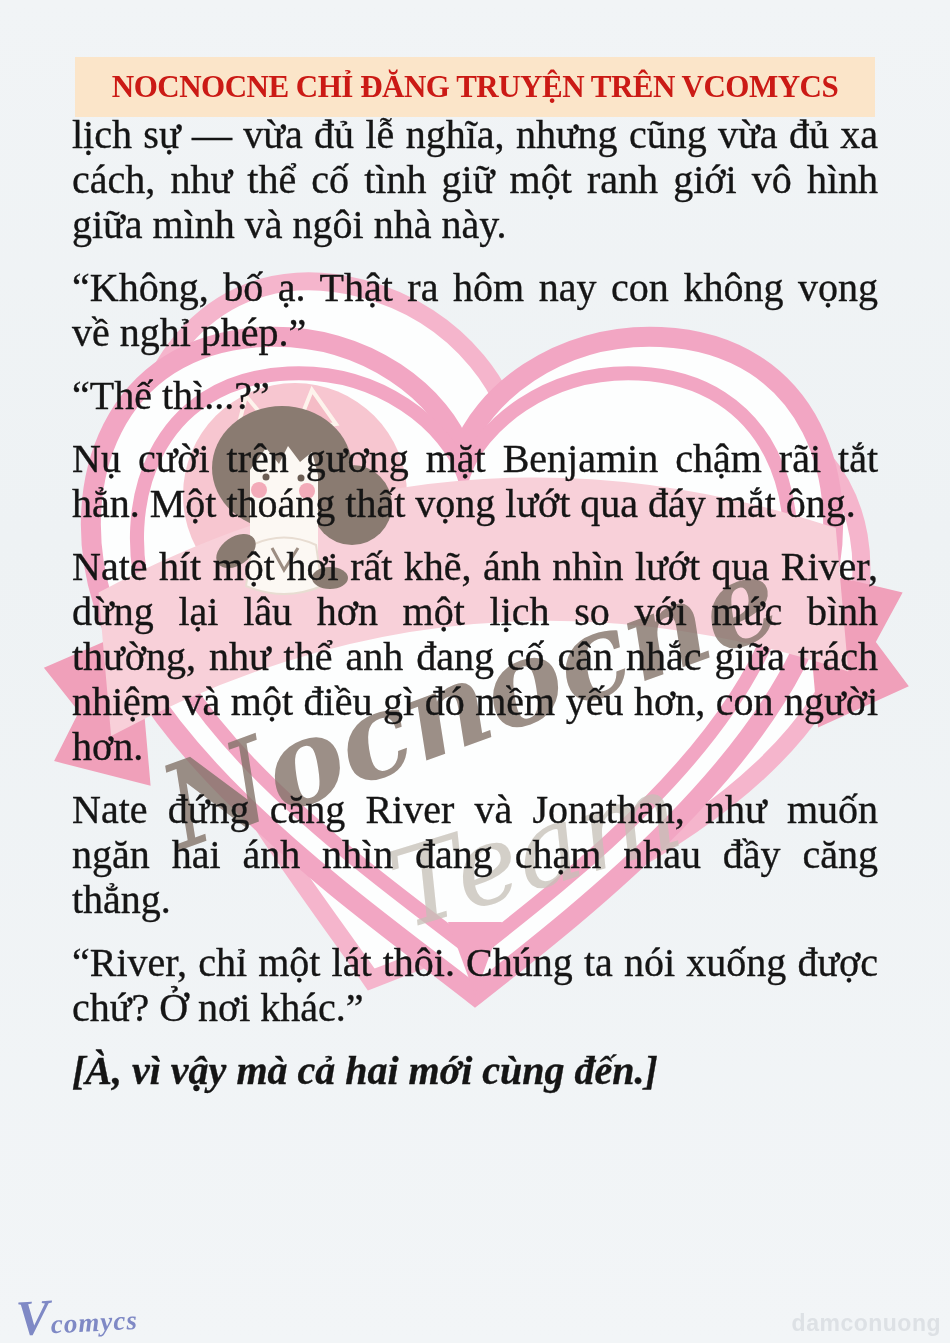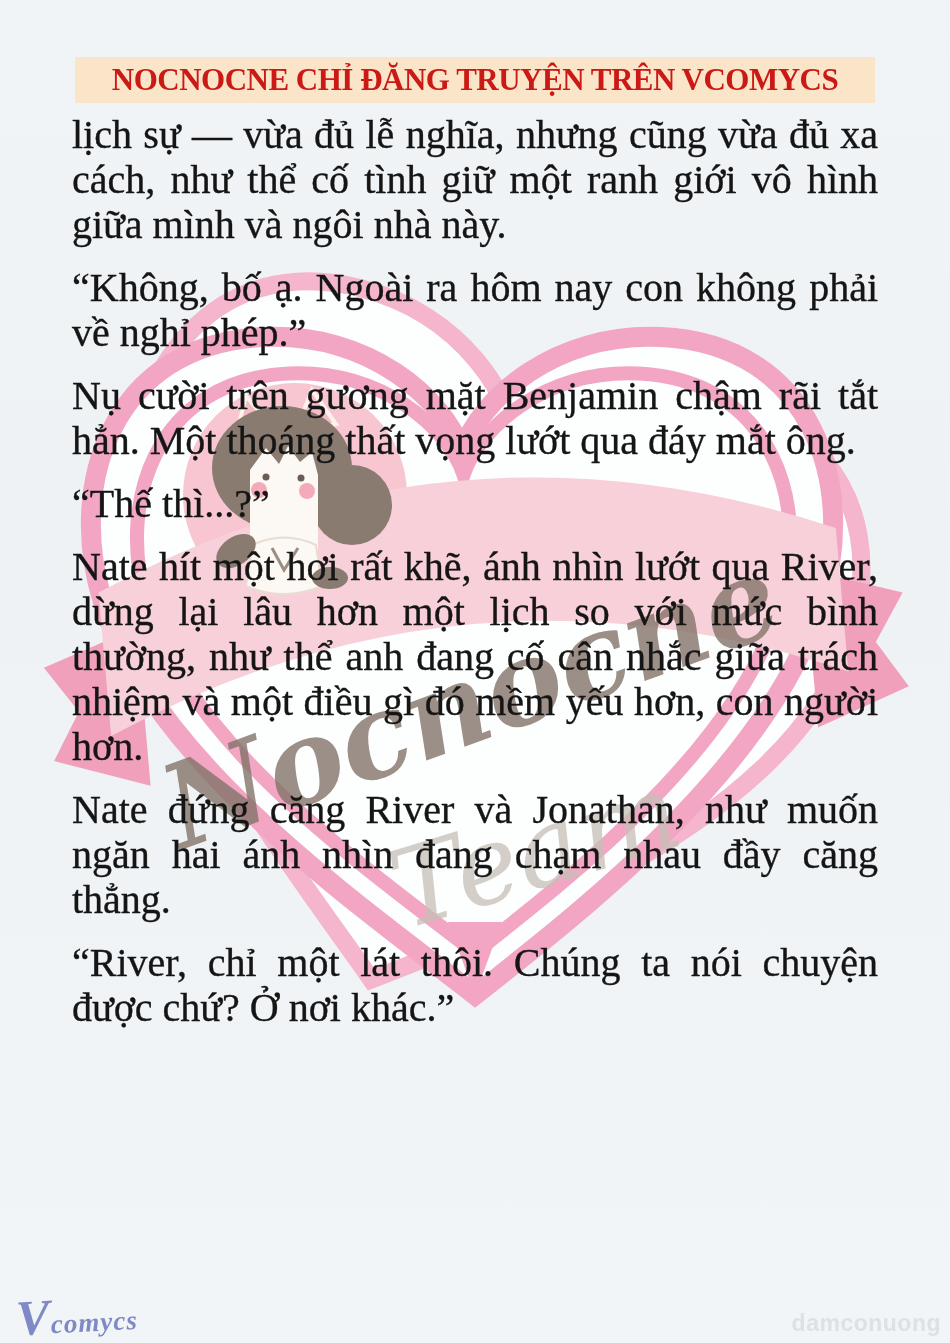--- a/index.html
+++ b/index.html
@@ -6,21 +6,21 @@
   .page{
     position:relative;
     width:950px;height:1343px;
     margin:0 auto;
     background:linear-gradient(180deg,#f1f4f6 0%,#eef2f4 40%,#f2f5f7 100%);
     overflow:hidden;
     font-family:"Liberation Serif",serif;
   }
   .watermark-svg{position:absolute;left:0;top:0;width:950px;height:1343px;z-index:1;}
   .banner{
-    position:absolute;left:75px;top:57px;width:800px;height:46px;
+    position:absolute;left:75px;top:57px;width:800px;height:60px;
     display:flex;align-items:center;justify-content:center;
     font-weight:bold;font-size:31px;white-space:nowrap;letter-spacing:-0.5px;
     z-index:3;
   }
   .story{
     position:absolute;left:72px;top:112px;width:806px;
     font-size:40px;line-height:45px;text-align:justify;
     color:#151515;z-index:2;
     -webkit-text-stroke:0.35px #151515;
   }
@@ -81,25 +81,26 @@
       <path d="M272,548 L284,570 L298,548" stroke="#9c8d82" stroke-width="3" fill="none"></path>
       <ellipse cx="236" cy="551" rx="22" ry="14" fill="#8a7b71" transform="rotate(-35 236 551)"></ellipse>
       <ellipse cx="330" cy="578" rx="18" ry="11" fill="#8a7b71"></ellipse>
     </g>
   </svg>
 
   <div class="banner" style="background:#fbe5c9;color:#cb1a15;">NOCNOCNE CHỈ ĐĂNG TRUYỆN TRÊN VCOMYCS</div>
 
   <div class="story">
     <p>lịch sự — vừa đủ lễ nghĩa, nhưng cũng vừa đủ xa cách, như thể cố tình giữ một ranh giới vô hình giữa mình và ngôi nhà này.</p>
-    <p>“Không, bố ạ. Ngoài ra hôm nay con không phải về nghỉ phép.”</p>
+    <p>“Không, bố ạ. Thật ra hôm nay con không vọng về nghỉ phép.”</p>
+    <p>“Thế thì...?”</p>
     <p>Nụ cười trên gương mặt Benjamin chậm rãi tắt hẳn. Một thoáng thất vọng lướt qua đáy mắt ông.</p>
-    <p>“Thế thì...?”</p>
     <p>Nate hít một hơi rất khẽ, ánh nhìn lướt qua River, dừng lại lâu hơn một lịch so với mức bình thường, như thể anh đang cố cân nhắc giữa trách nhiệm và một điều gì đó mềm yếu hơn, con người hơn.</p>
     <p>Nate đứng căng River và Jonathan, như muốn ngăn hai ánh nhìn đang chạm nhau đầy căng thẳng.</p>
-    <p>“River, chỉ một lát thôi. Chúng ta nói chuyện được chứ? Ở nơi khác.”</p>
+    <p>“River, chỉ một lát thôi. Chúng ta nói xuống được chứ? Ở nơi khác.”</p>
+    <p class="thought">[À, vì vậy mà cả hai mới cùng đến.]</p>
   </div>
 
   <div class="logo" style="color:#7f89c5;">Vcomycs</div>
 
   <div class="site-mark" style="color:#dde1e5;">damconuong</div>
 
 </div>
 
 </body></html>

